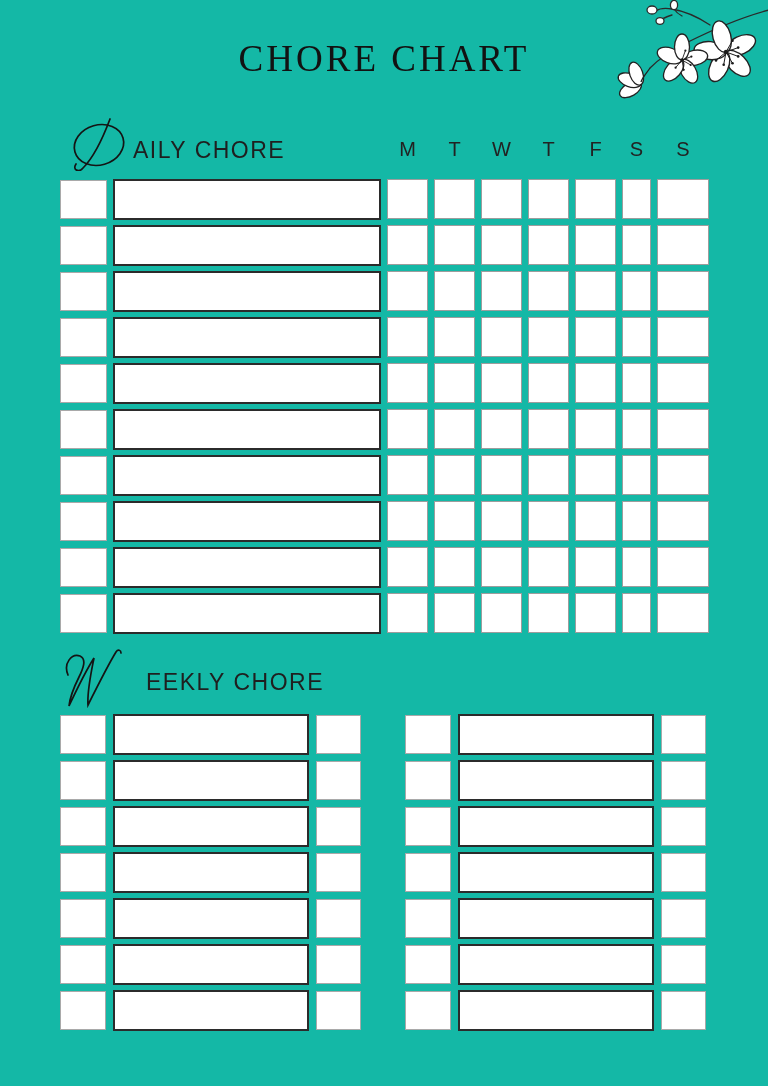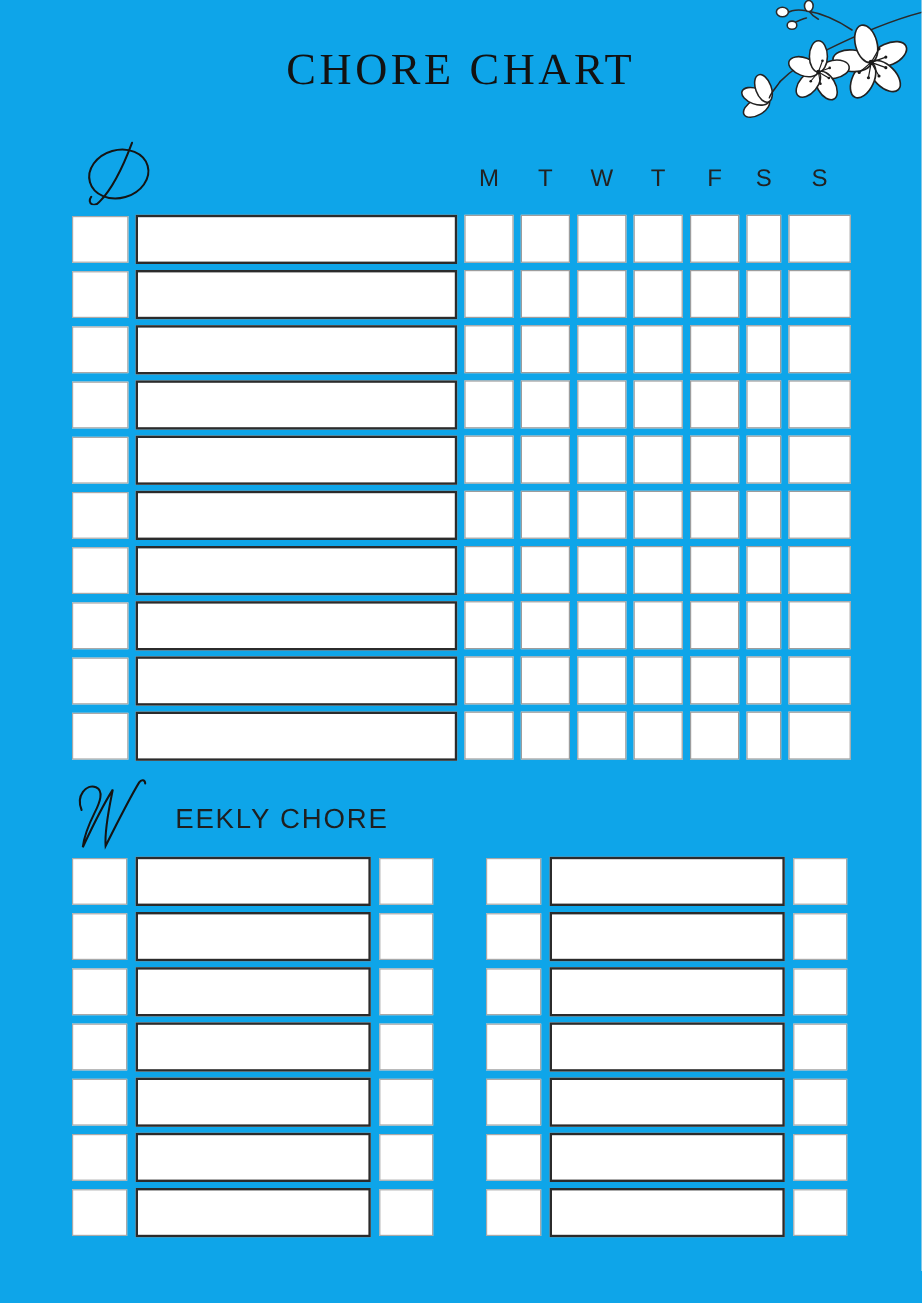--- a/index.html
+++ b/index.html
@@ -1,18 +1,18 @@
 <!DOCTYPE html>
 <html><head>
 <meta charset="utf-8">
 <style>
   html,body{margin:0;padding:0;background:#e9e9e9;}
   .page{
     position:relative;width:768px;height:1086px;margin:0 auto;
-    background:#0ea5e9;overflow:hidden;
+    background:#14b8a6;overflow:hidden;
     font-family:"Liberation Sans",sans-serif;color:#1c1c1c;
   }
   
   .title{
     position:absolute;top:40px;left:0;width:100%;text-align:center;
     font-family:"Liberation Serif",serif;font-size:37px;line-height:1;
     letter-spacing:3px;font-weight:500;color:#121212;
   }
   .dateline{
     position:absolute;top:87px;left:0;width:100%;text-align:center;
@@ -140,20 +140,21 @@
       <path d="M42 70 C38 76 34 80 33 84" fill="none"></path>
     </g>
   </svg>
 
   <svg class="script-initial daily-initial" width="62" height="54" viewBox="0 0 62 54" aria-hidden="true">
     <g stroke="#141414" stroke-width="1.7" fill="none" stroke-linecap="round">
       <ellipse cx="31" cy="28" rx="25" ry="20" transform="rotate(-16 31 28)"></ellipse>
       <path d="M 42 2 C 36 18 27 39 15 51 C 11 56 4 53 8 47"></path>
     </g>
   </svg>
+  <div class="section-label daily-label">AILY CHORE</div>
 
   <div class="day-letters">
       <div class="day-letter dc0">M</div>
       <div class="day-letter dc1">T</div>
       <div class="day-letter dc2">W</div>
       <div class="day-letter dc3">T</div>
       <div class="day-letter dc4">F</div>
       <div class="day-letter dc5">S</div>
       <div class="day-letter dc6">S</div>
     </div>

